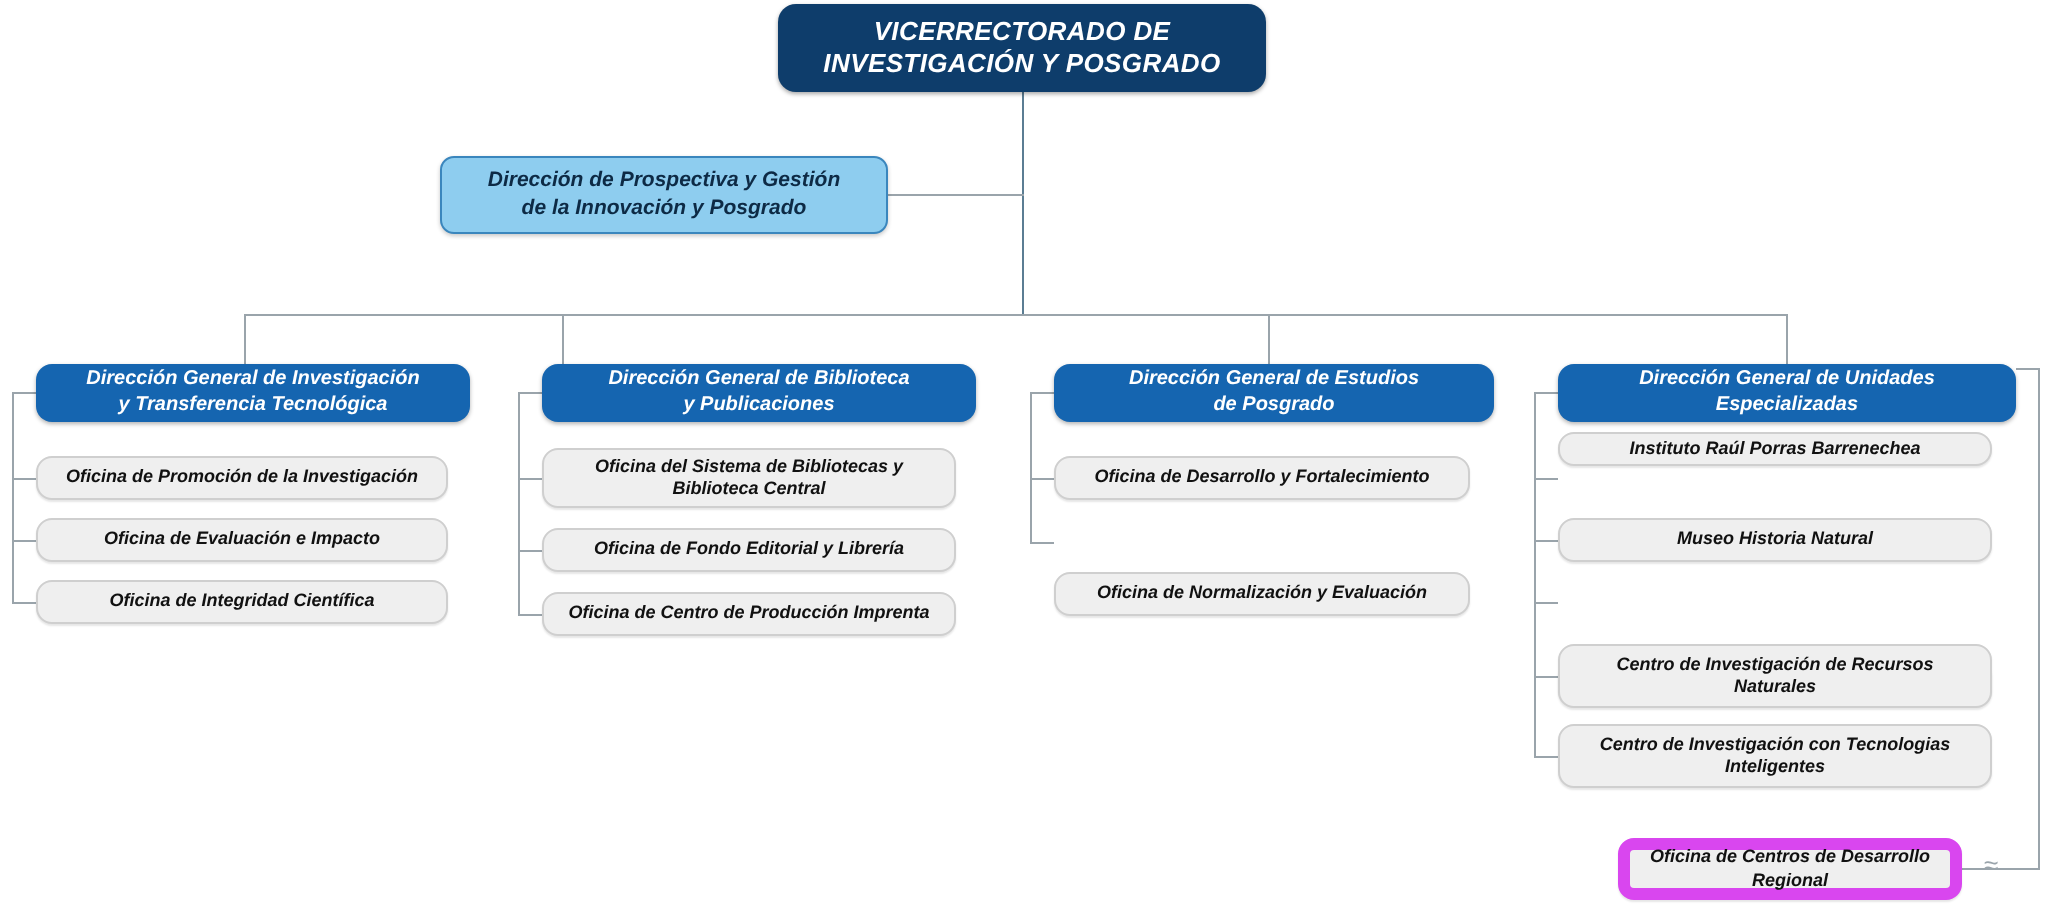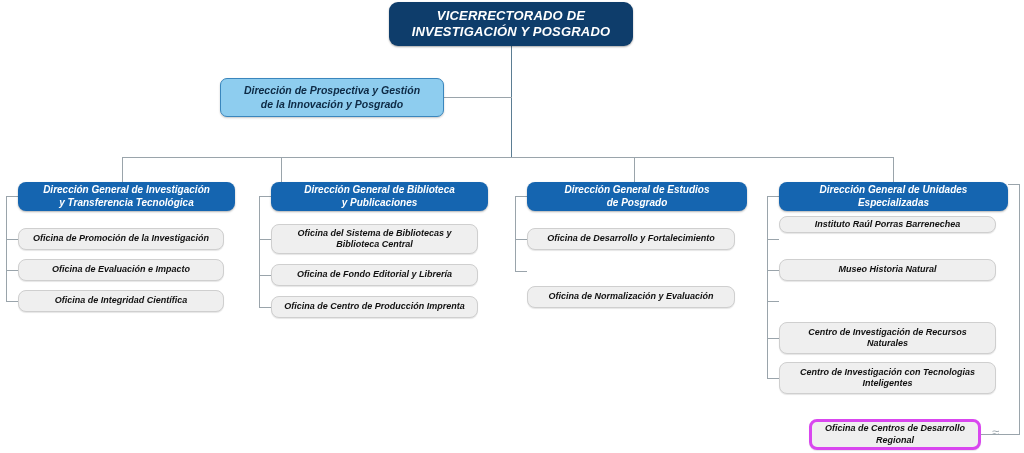--- a/index.html
+++ b/index.html
@@ -74,21 +74,21 @@
     border: 1px solid #cfcfcf;
     border-radius: 8px;
     box-shadow: 0 1px 1px rgba(0,0,0,.10);
   }
 
   .box-detached {
     background: #efefef;
     color: #111111;
     font-size: 9px;
     font-weight: bold;
-    border: 3px solid #d946ef;
+    border: 6px solid #d946ef;
     border-radius: 8px;
     box-shadow: 0 1px 1px rgba(0,0,0,.10);
   }
 
   .box span { display: block; padding: 0 7px; }
 
   
   .break-mark {
     position: absolute;
     color: #9aa4ab;

